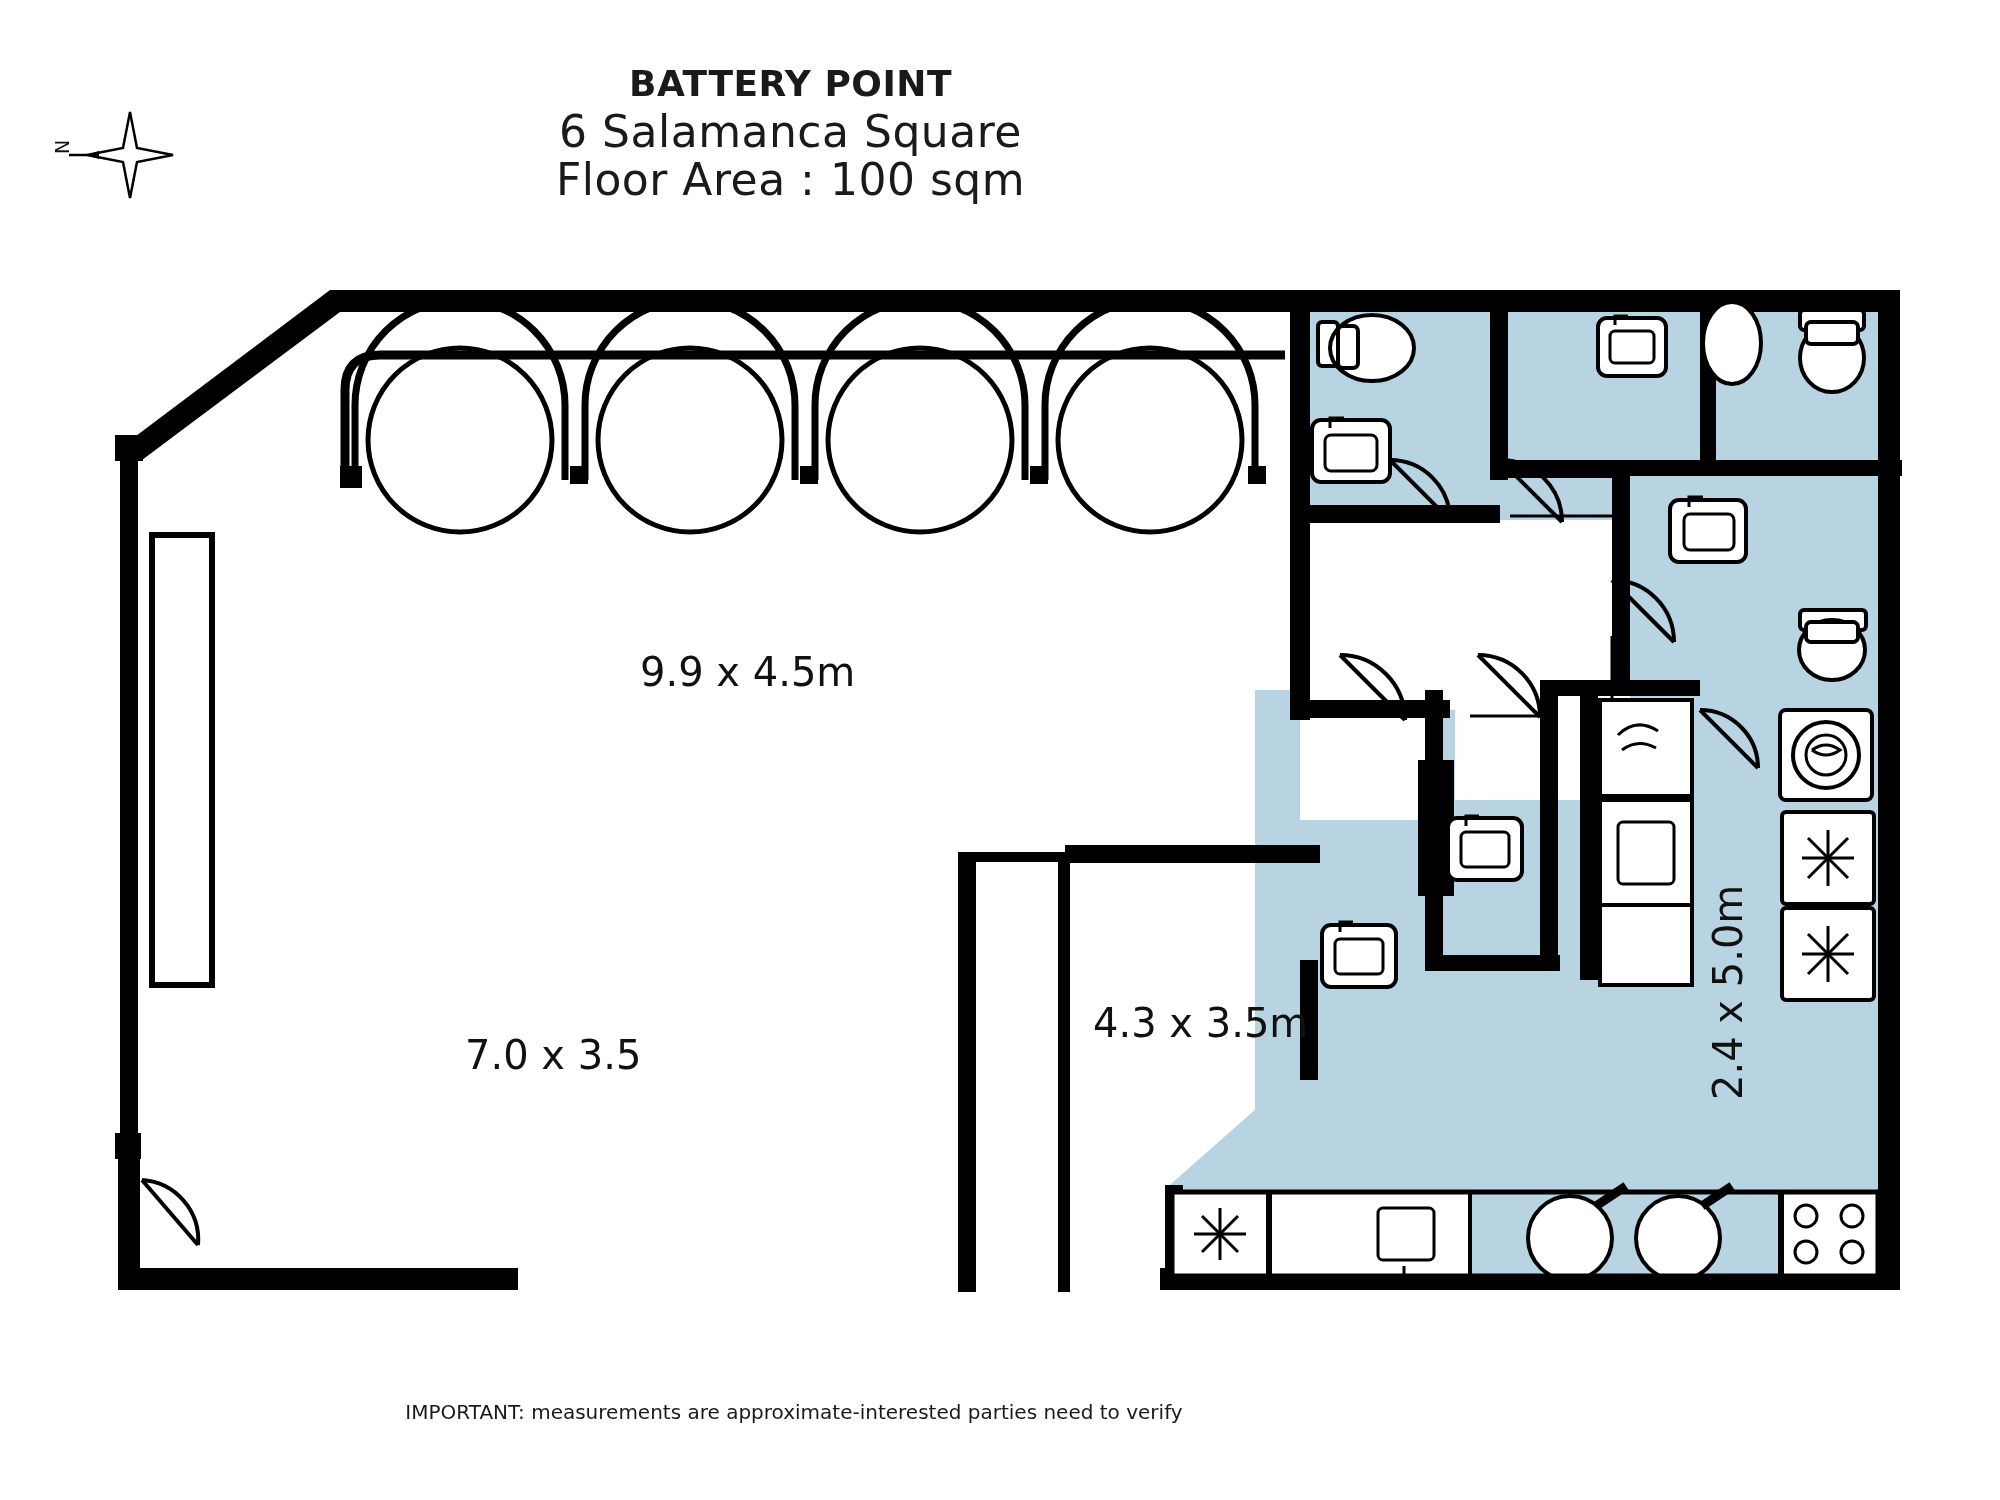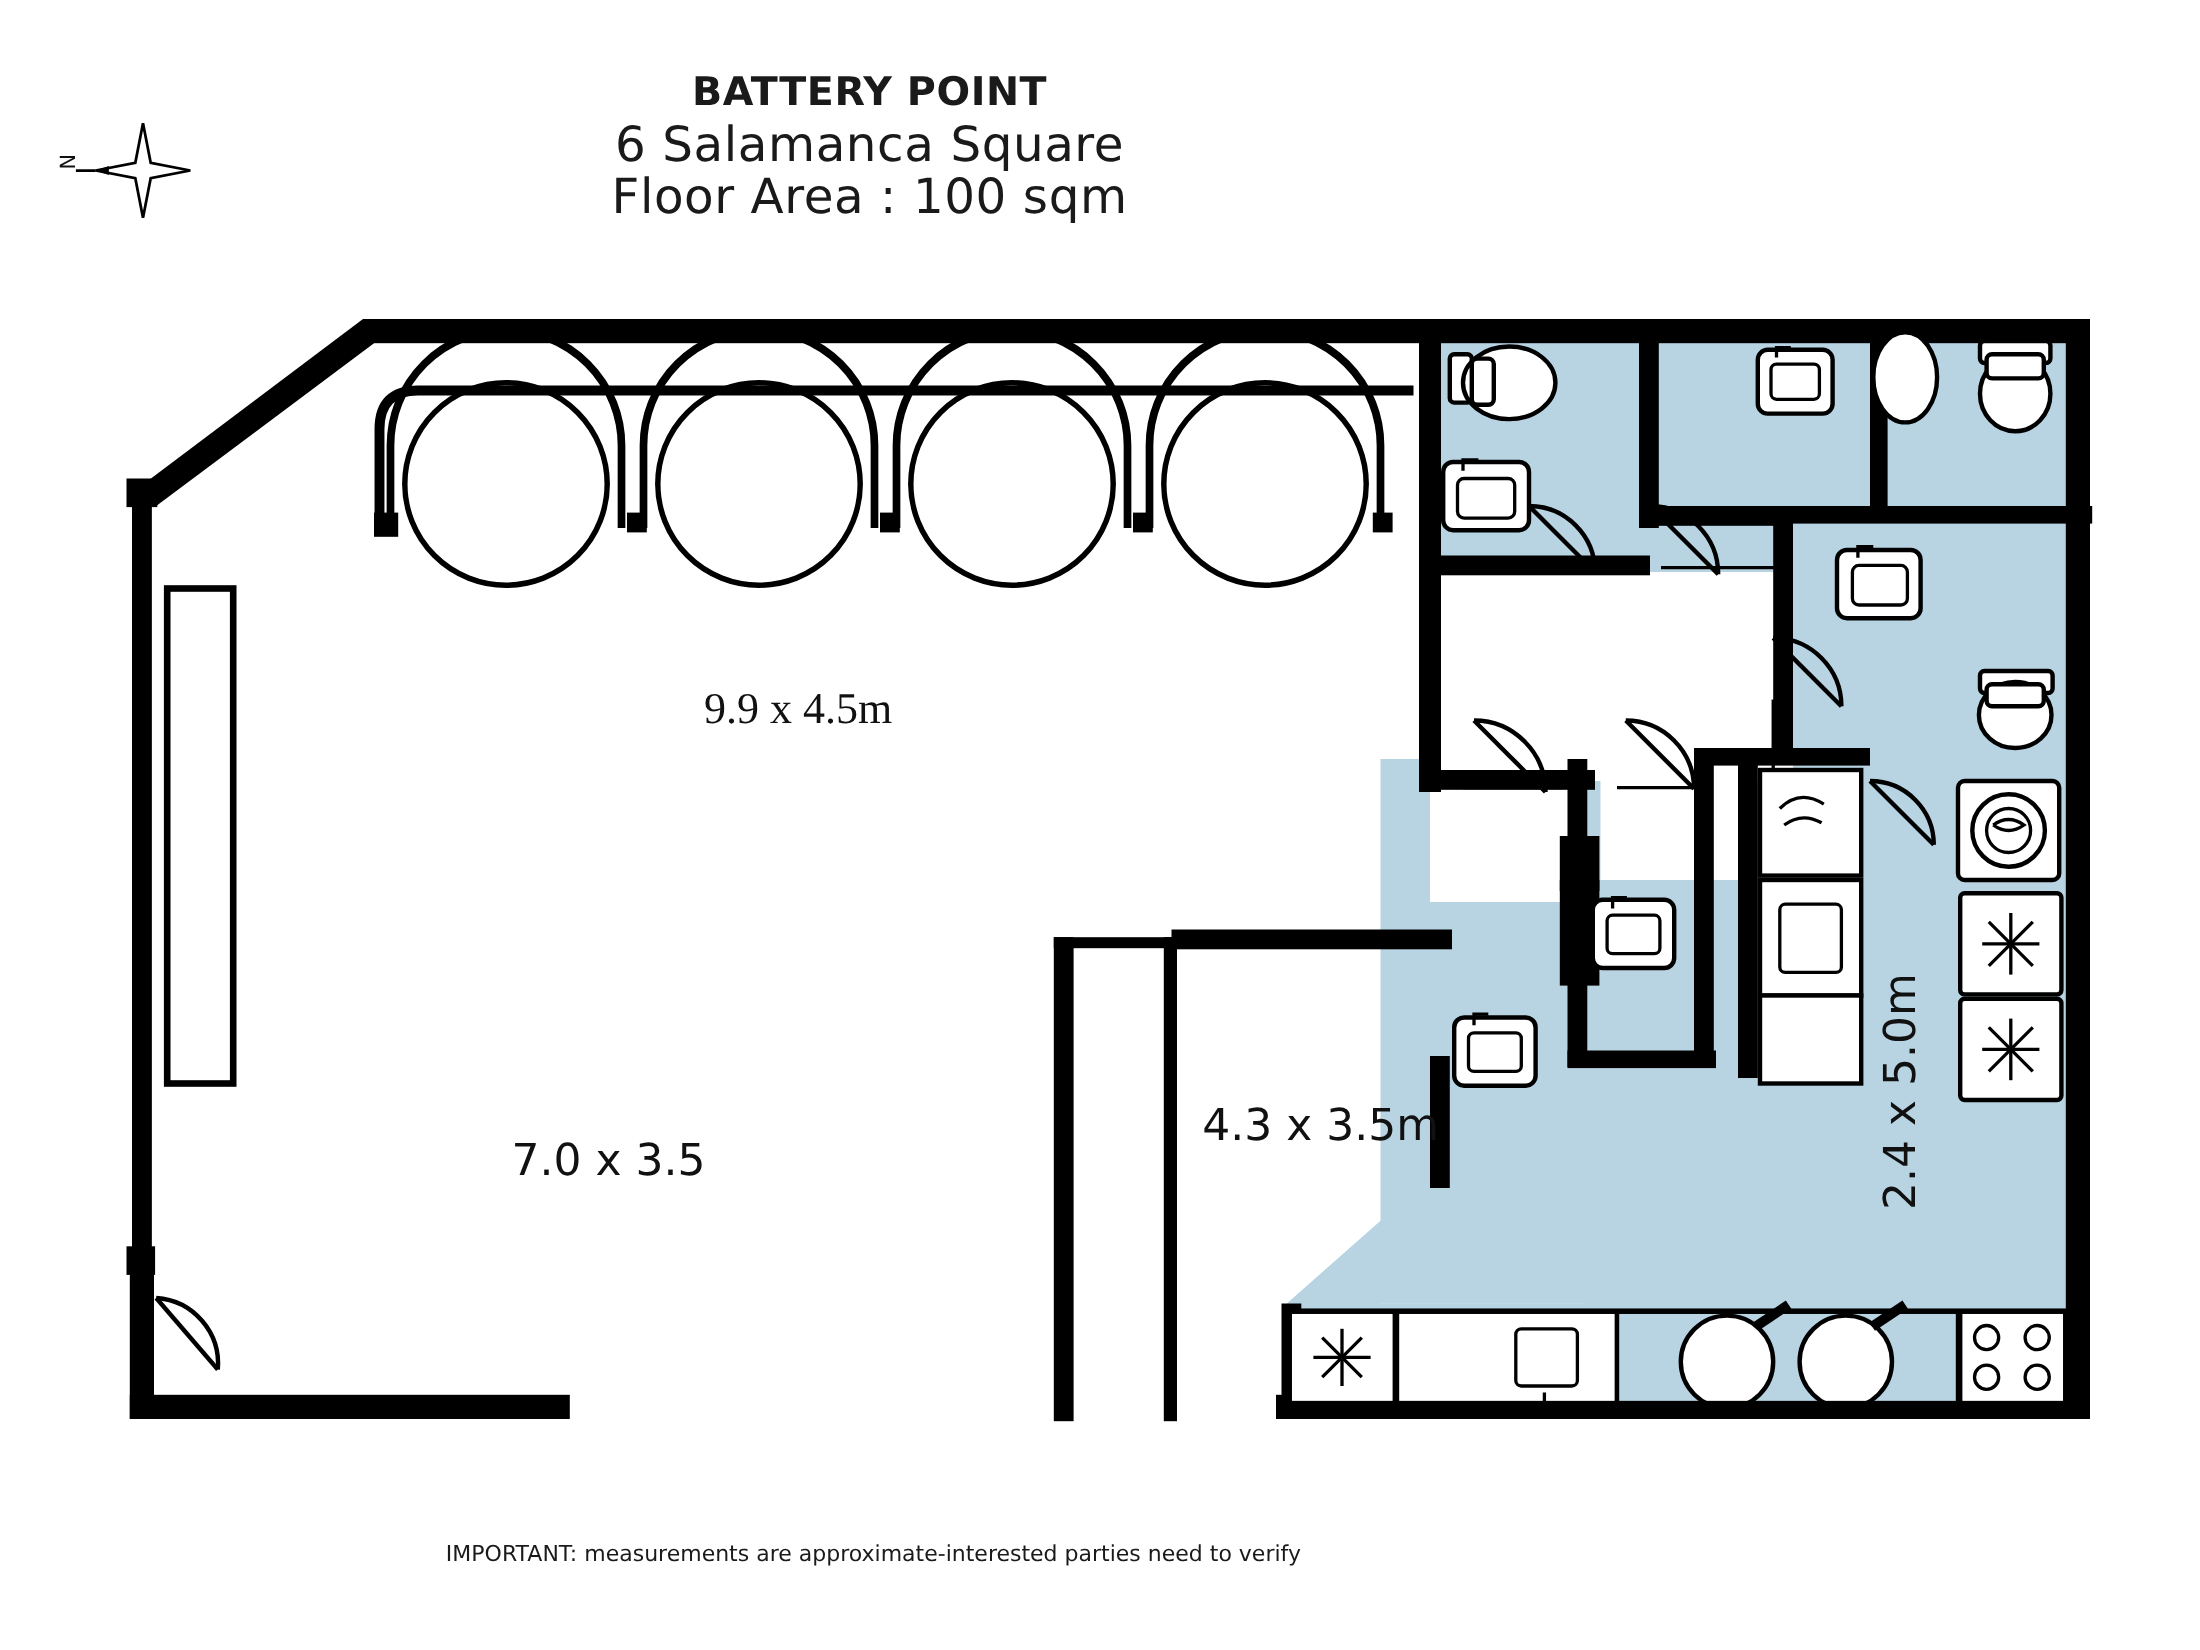--- a/index.html
+++ b/index.html
@@ -71,21 +71,21 @@
   .room-label {
     position: absolute;
     font-size: 40px;
     color: #111111;
     white-space: nowrap;
   }
   .room-label.rotated {
     transform: rotate(-90deg);
     transform-origin: left top;
   }
-  #lbl-main  { left: 640px;  top: 620px; font-family: Liberation Serif, serif; }
+  #lbl-main  { left: 640px;  top: 649px; }
   #lbl-lower { left: 465px;  top: 1000px; margin-top: 32px; }
   #lbl-kitchen { left: 1093px; top: 1000px; }
   #lbl-bath  { left: 1705px;  top: 1100px; }
 </style>
 </head>
 <body>
 
 <div id="page">
 
   <div class="compass">

